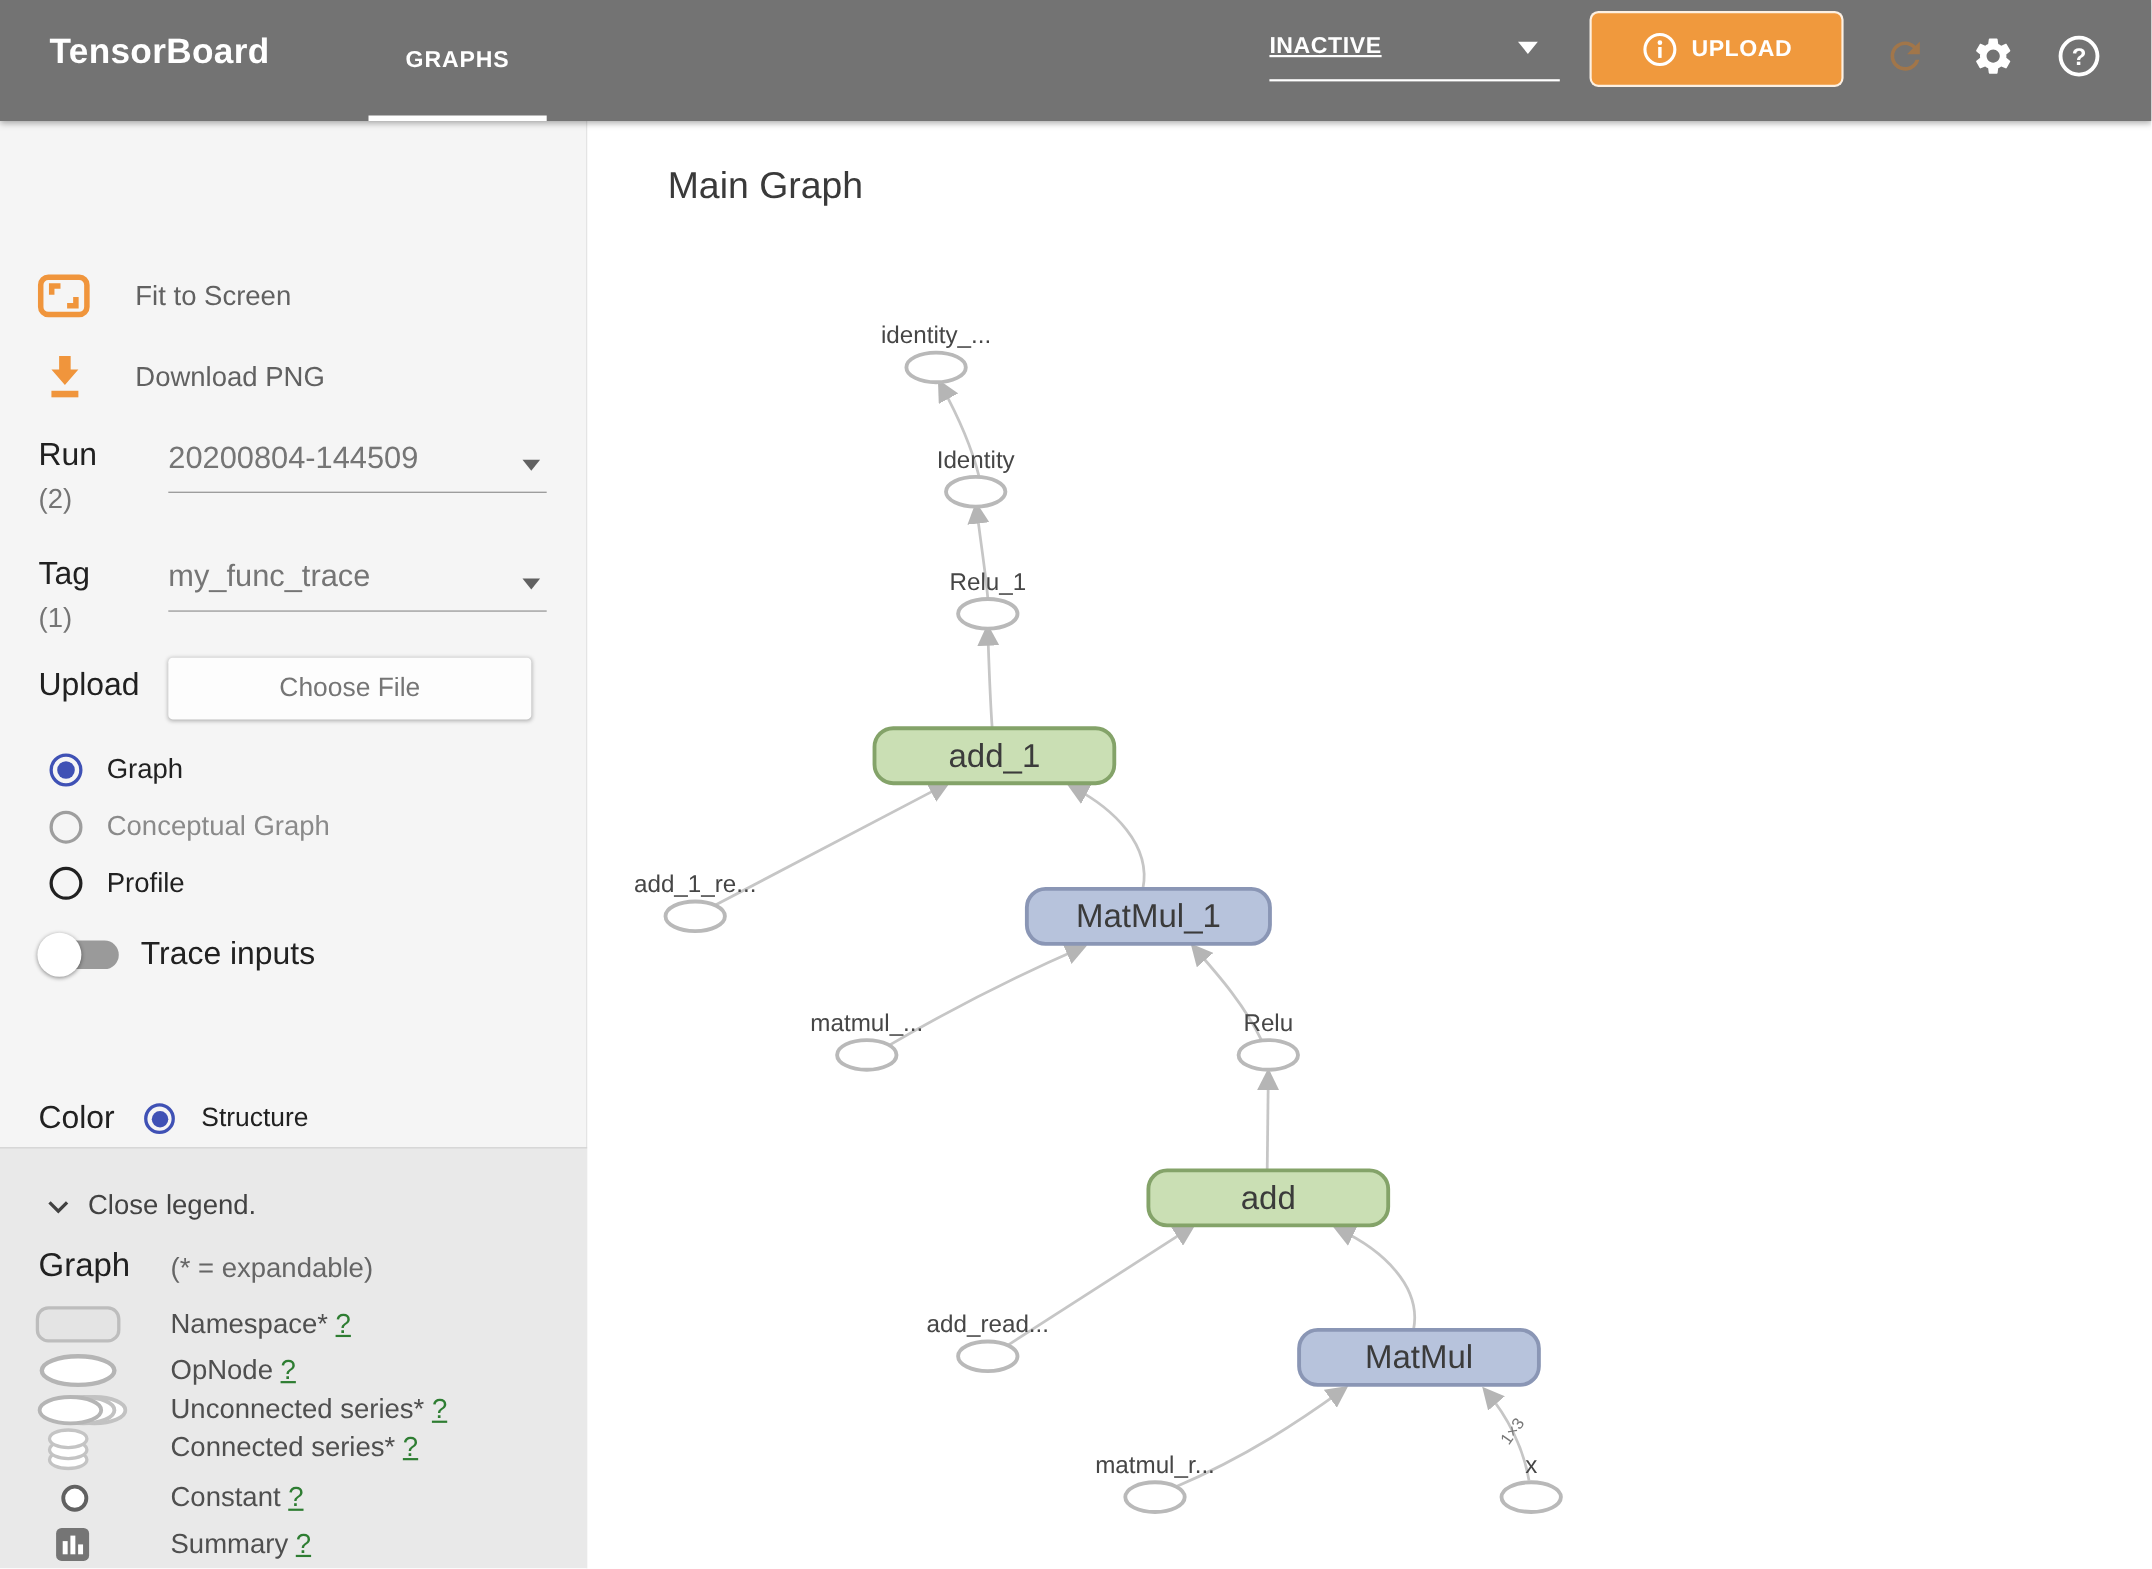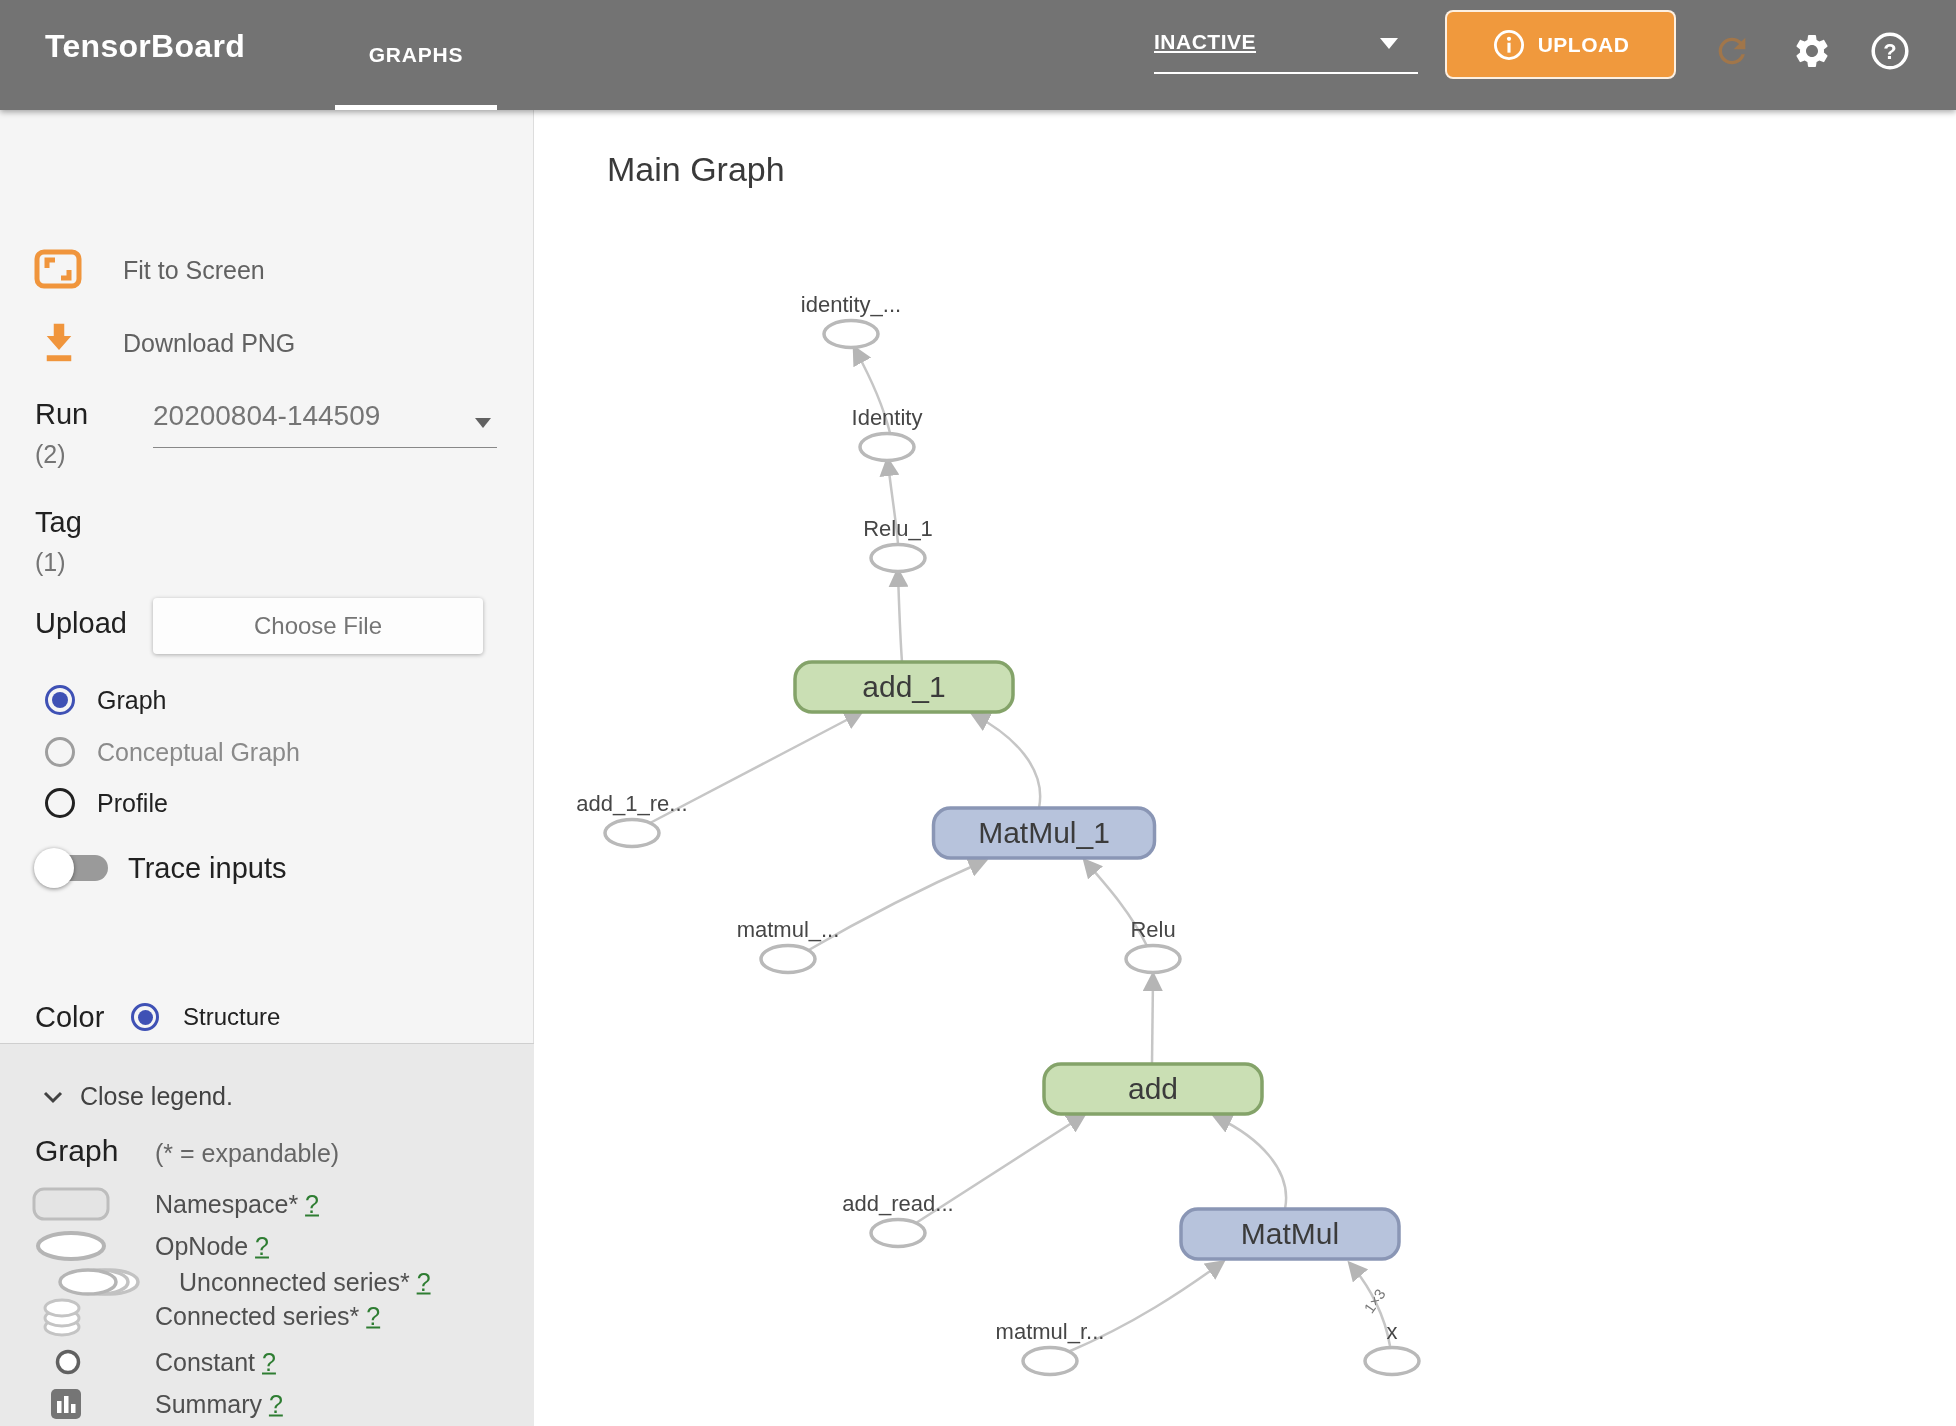--- a/index.html
+++ b/index.html
@@ -157,20 +157,24 @@
 
     <div class="fld-label" style="top:288px;">Run</div>
     <div class="fld-count" style="top:330px;">(2)</div>
     <div class="fld-value" style="top:290px;">
       <span>20200804-144509</span>
       <span class="varrow"></span>
     </div>
 
     <div class="fld-label" style="top:396px;">Tag</div>
     <div class="fld-count" style="top:438px;">(1)</div>
+    <div class="fld-value" style="top:398px;">
+      <span>my_func_trace</span>
+      <span class="varrow"></span>
+    </div>
 
     <div class="fld-label" style="top:497px;">Upload</div>
     <button class="choose-btn">Choose File</button>
 
     <div class="radio-row" style="top:570px;">
       <span class="radio sel"></span>
       <span class="rlabel">Graph</span>
     </div>
     <div class="radio-row" style="top:622px;">
       <span class="radio"></span>
@@ -213,21 +217,21 @@
             <span class="llabel">Namespace* <a>?</a></span>
           </div>
           <div class="legend-item" style="top: 182px;">
             <span class="licon">
               <svg width="90" height="34">
                 <ellipse cx="45" cy="17" rx="33" ry="13" fill="#fff" stroke="#b5b5b5" stroke-width="4"></ellipse>
               </svg>
             </span>
             <span class="llabel">OpNode <a>?</a></span>
           </div>
-          <div class="legend-item" style="top: 218px; margin-left: 24px;">
+          <div class="legend-item" style="top: 218px;">
             <span class="licon">
               <svg width="96" height="34">
                 <ellipse cx="60" cy="17" rx="28" ry="12" fill="#fff" stroke="#c2c2c2" stroke-width="3.5"></ellipse>
                 <ellipse cx="50" cy="17" rx="28" ry="12" fill="#fff" stroke="#c2c2c2" stroke-width="3.5"></ellipse>
                 <ellipse cx="38" cy="17" rx="28" ry="12" fill="#fff" stroke="#b5b5b5" stroke-width="3.5"></ellipse>
               </svg>
             </span>
             <span class="llabel">Unconnected series* <a>?</a></span>
           </div>
           <div class="legend-item" style="top: 252px; text-align: right;">

